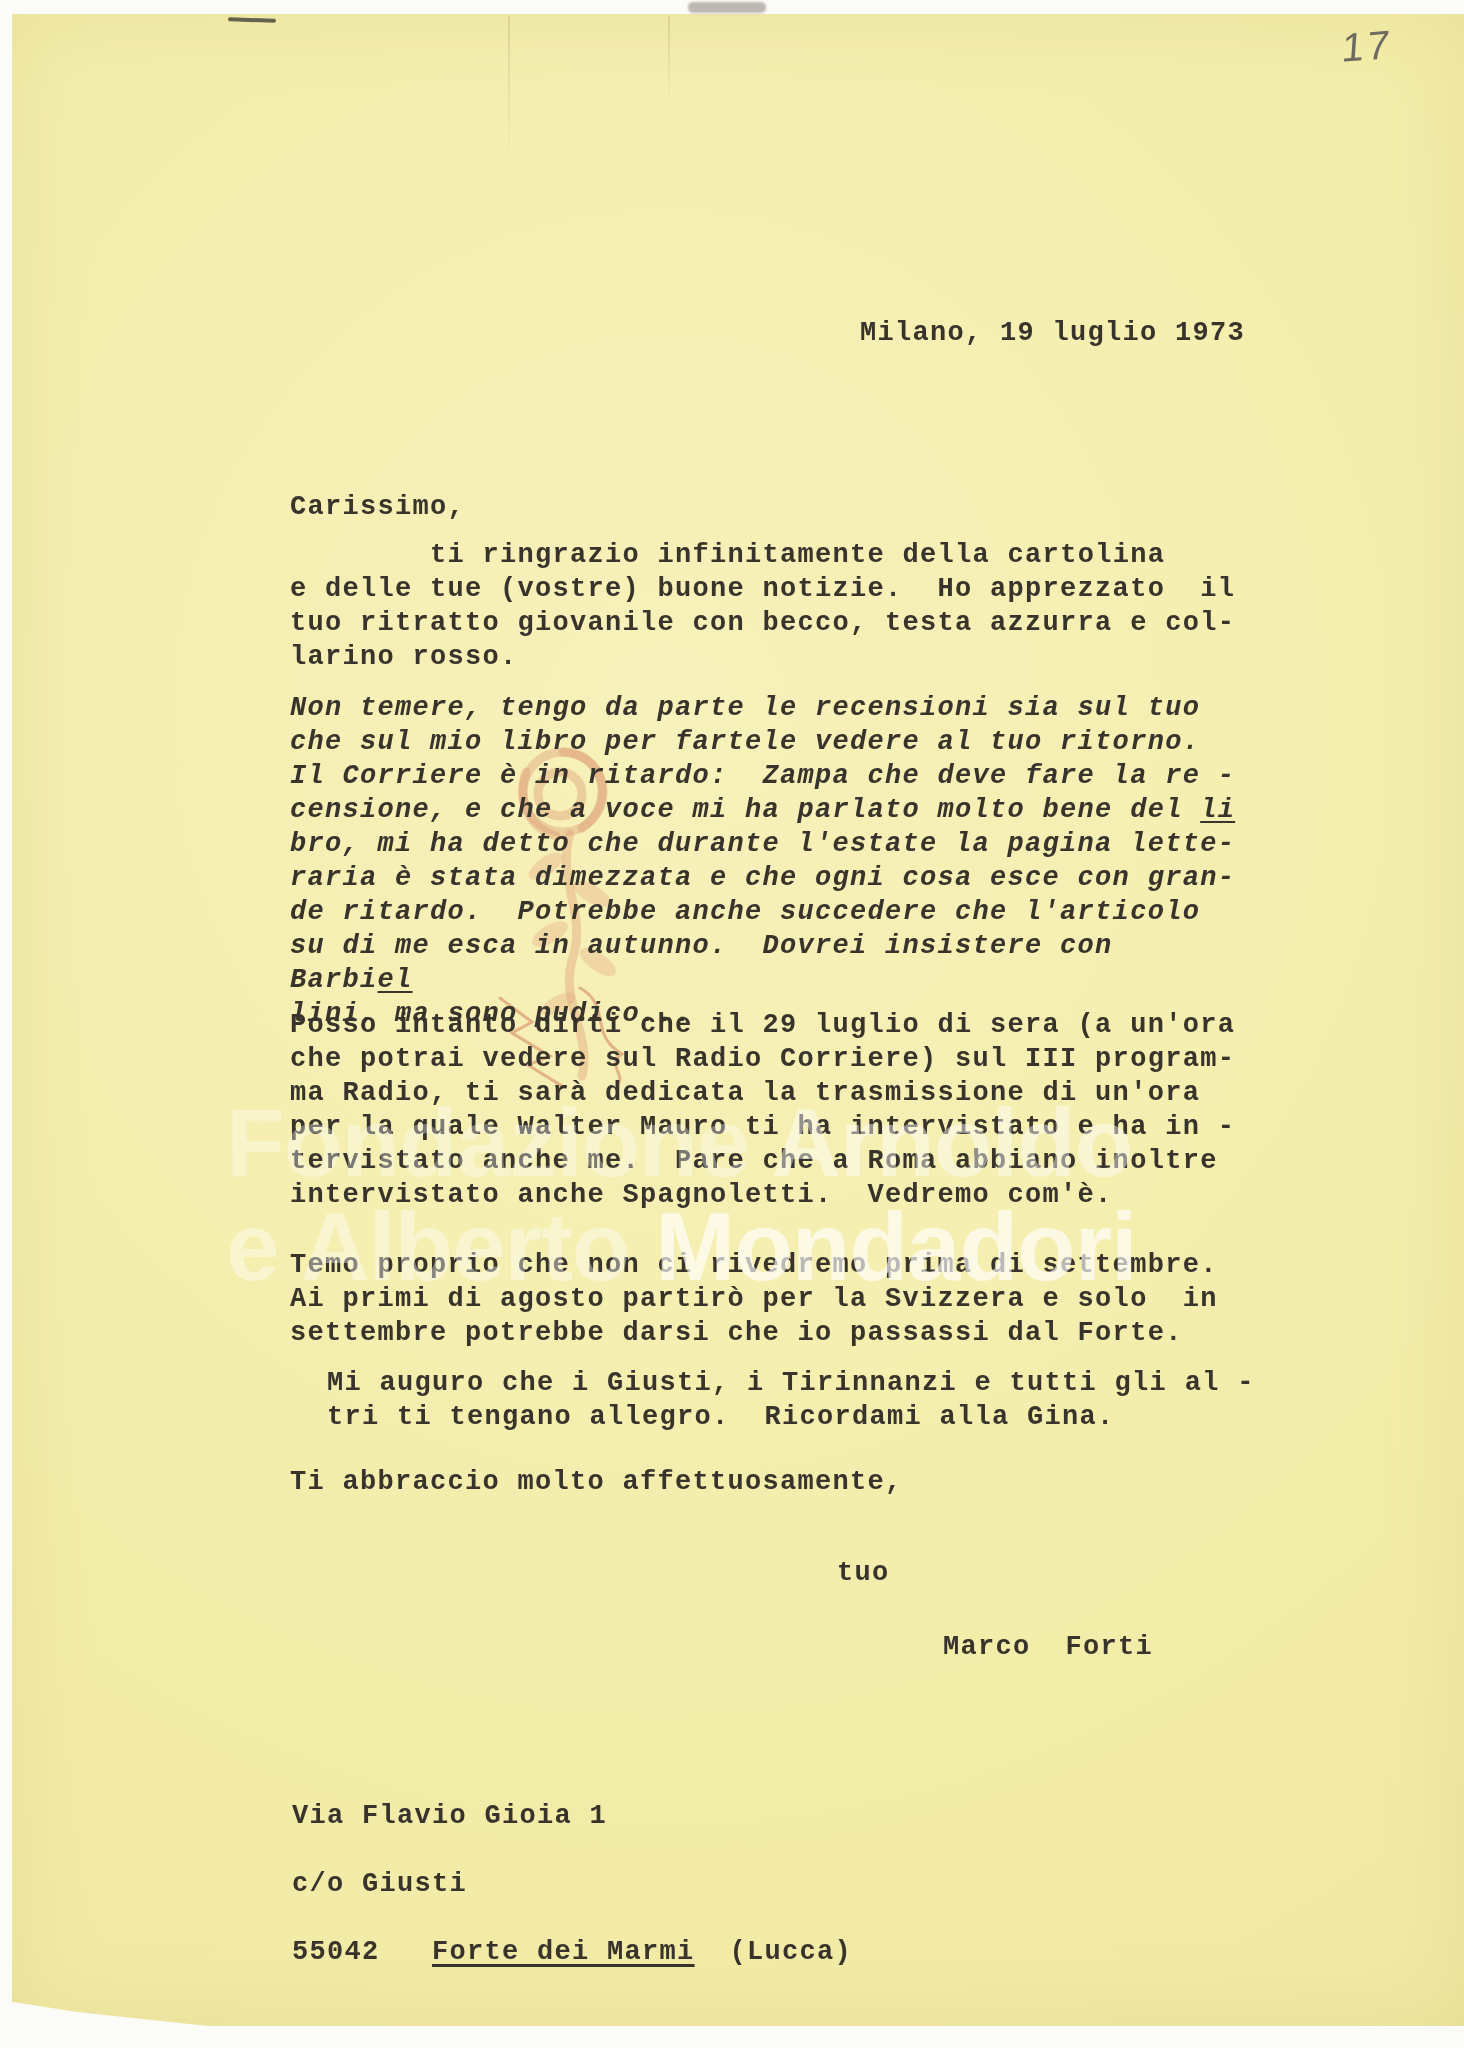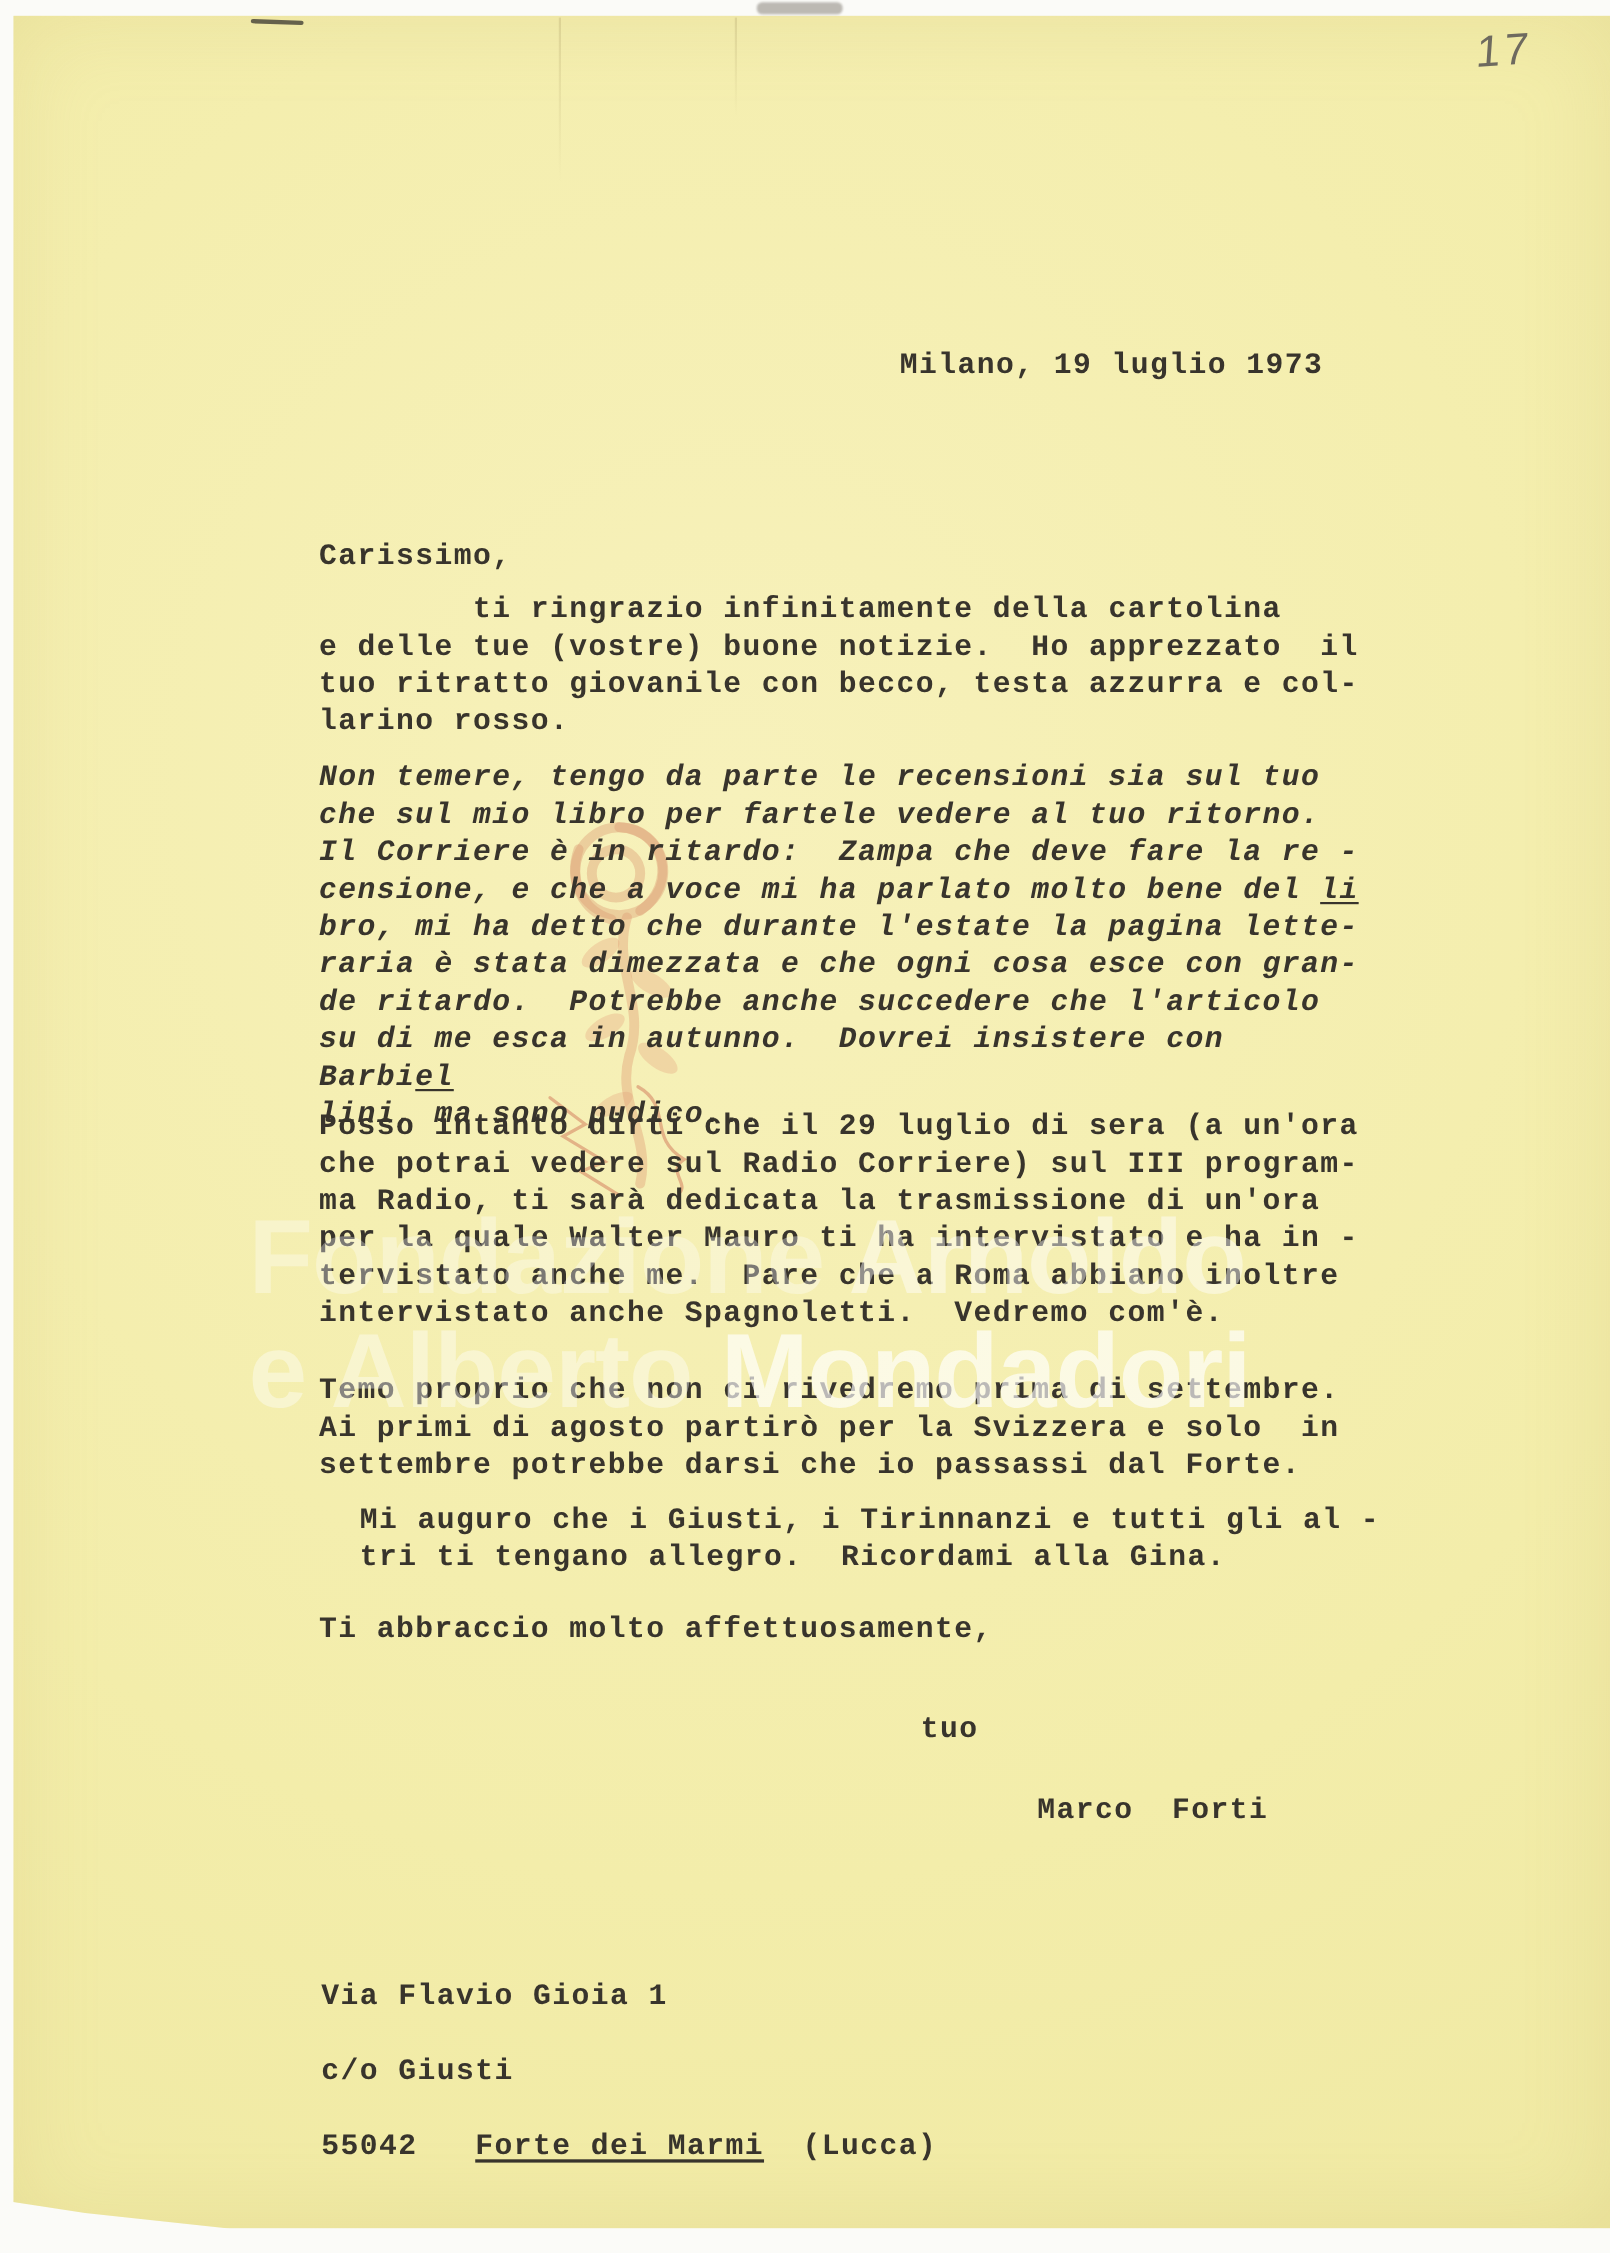--- a/index.html
+++ b/index.html
@@ -91,21 +91,21 @@
     <ellipse cx="168" cy="310" rx="21" ry="9" transform="rotate(35 168 310)"></ellipse>
     <ellipse cx="128" cy="352" rx="19" ry="8" transform="rotate(-28 128 352)"></ellipse>
   </g>
   <path d="M140 182 C 126 228 158 262 142 308 C 130 350 162 382 152 424" fill="none" stroke="#e0a078" stroke-opacity="0.42" stroke-width="9" stroke-linecap="round"></path>
   <g fill="none" stroke="#c6503a" stroke-opacity="0.38" stroke-width="3" stroke-linecap="round">
     <path d="M70 346 l32 24 l-20 11 l38 23 l-22 9 l34 21"></path>
     <path d="M150 336 C 182 354 158 382 192 402 C 176 412 196 424 188 432"></path>
   </g>
 </svg>
 
-<div class="type" style="left:818px;top:316px;">Milano, 19 luglio 1973</div>
+<div class="type" style="left:860px;top:316px;">Milano, 19 luglio 1973</div>
 
 <div class="type" style="left:290px;top:490px;">Carissimo,</div>
 
 <div class="type" style="left:290px;top:538px;width:960px;">        ti ringrazio infinitamente della cartolina
 e delle tue (vostre) buone notizie.  Ho apprezzato  il
 tuo ritratto giovanile con becco, testa azzurra e col-
 larino rosso.</div>
 
 <div class="type" style="left:290px;top:691px;width:960px;font-style:italic;"><span>Non temere, tengo da parte le recensioni sia sul tuo
 che sul mio libro per fartele vedere al tuo ritorno.

